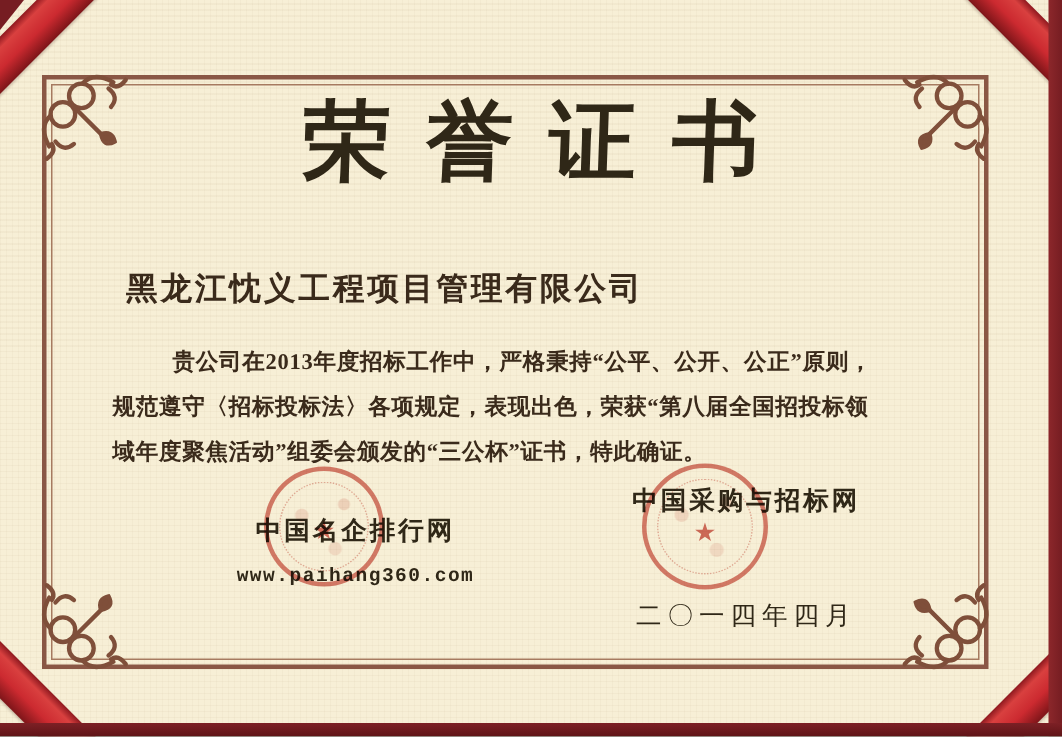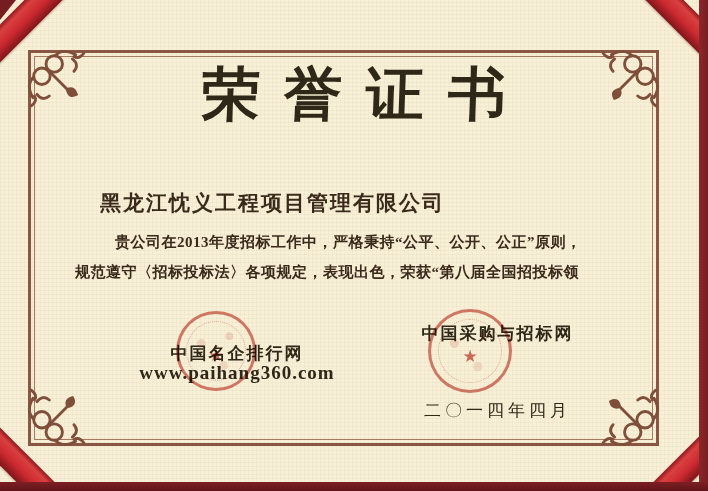--- a/index.html
+++ b/index.html
@@ -53,36 +53,35 @@
   
   .content{position:absolute;inset:0;z-index:5;color:var(--ink,#2f2717);}
   .title{
     position:absolute;left:0;top:56px;width:100%;
     text-align:center;font-size:58px;font-weight:bold;
     letter-spacing:24px;text-indent:24px;
     color:var(--ink,#2f2717);
     transform:skewX(-2deg);
   }
   .recipient{
-    position:absolute;left:84px;top:189px;
+    position:absolute;left:84px;top:178px;
     font-size:21px;font-weight:bold;letter-spacing:2px;
     color:var(--body-ink,#3a2a1b);
-    margin-left:16px;
   }
   .body-text{position:absolute;left:75px;top:227px;width:575px;
     font-size:15px;font-weight:bold;line-height:30px;
     letter-spacing:.5px;color:var(--body-ink,#3a2a1b);}
   .body-text .line{white-space:nowrap;}
   .body-text .line.indent{text-indent:40px;}
   .issuer{position:absolute;text-align:center;}
   .issuer.left{left:127px;top:343px;width:220px;}
   .issuer.right{left:385px;top:323px;width:225px;}
   .issuer .name{font-size:17px;font-weight:bold;letter-spacing:2px;line-height:21px;}
-  .issuer .url{font-size:19px;font-weight:bold;letter-spacing:1px;line-height:18px;margin-top:0;
-    font-family:Liberation Serif, serif;}
+  .issuer .url{font-size:13px;font-weight:bold;letter-spacing:1px;line-height:18px;margin-top:11px;
+    font-family:Liberation Mono, monospace;}
   .date{position:absolute;left:385px;top:399px;width:225px;text-align:center;
     font-size:17px;font-weight:normal;letter-spacing:4px;}
   
   .seal{position:absolute;z-index:6;border-radius:50%;
     border:3px solid rgba(196,68,54,.8);
     mix-blend-mode:multiply;opacity:.85;
     background:
       radial-gradient(circle at 30% 40%, rgba(196,68,54,.18) 0 6%, transparent 7%),
       radial-gradient(circle at 68% 30%, rgba(196,68,54,.20) 0 5%, transparent 6%),
       radial-gradient(circle at 60% 70%, rgba(196,68,54,.15) 0 6%, transparent 7%);
@@ -165,20 +164,21 @@
   </div>
 
   <div class="content">
     <div class="title">荣誉证书</div>
 
     <div class="recipient">黑龙江忱义工程项目管理有限公司</div>
 
     <div class="body-text">
       <div class="line indent">贵公司在2013年度招标工作中，严格秉持“公平、公开、公正”原则，</div>
       <div class="line">规范遵守〈招标投标法〉各项规定，表现出色，荣获“第八届全国招投标领</div>
+      <div class="line">域年度聚焦活动”组委会颁发的“三公杯”证书，特此确证。</div>
     </div>
 
     <div class="issuer left">
       <div class="name">中国名企排行网</div>
       <div class="url">www.paihang360.com</div>
     </div>
 
     <div class="issuer right">
       <div class="name">中国采购与招标网</div>
     </div>

